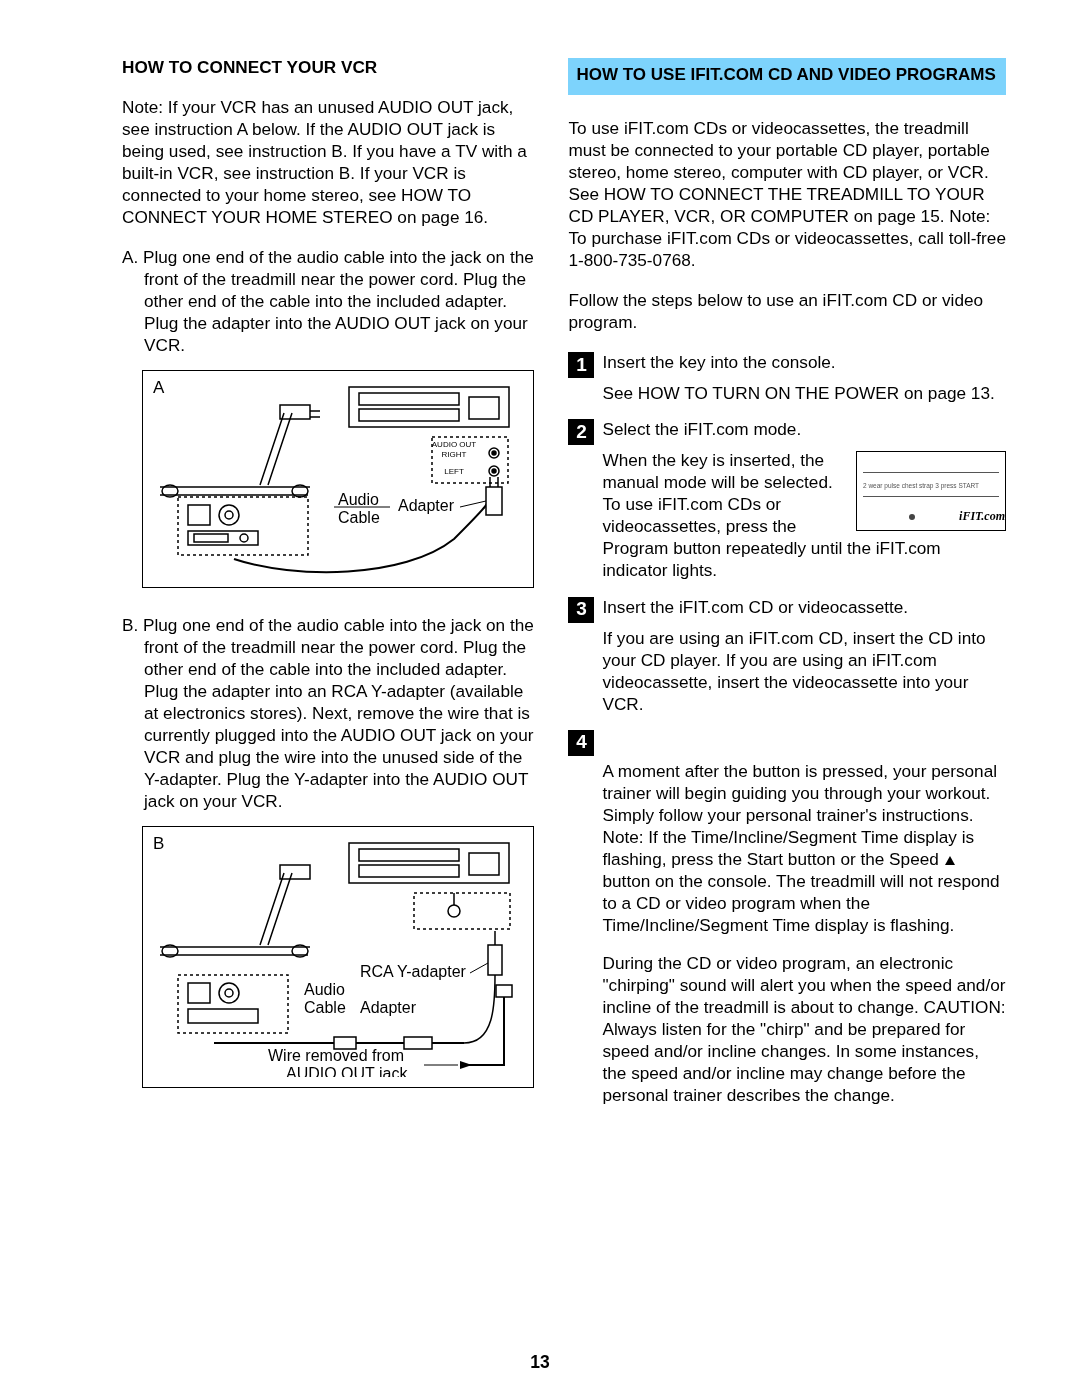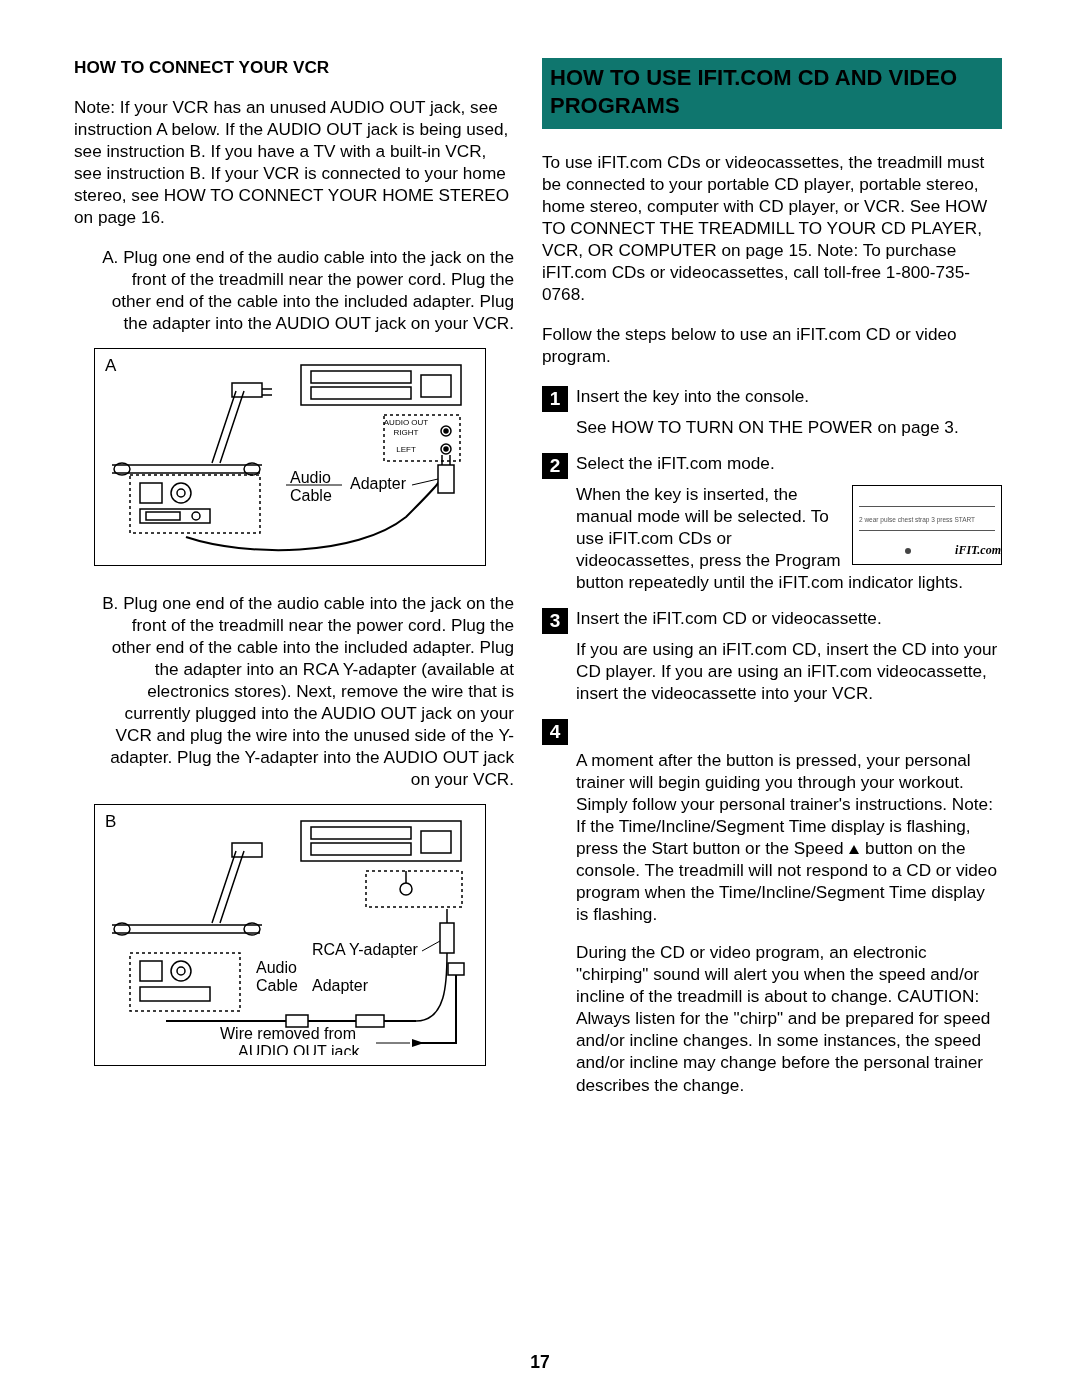--- a/index.html
+++ b/index.html
@@ -12,61 +12,61 @@
   .page {
     width: 1080px;
     height: 1397px;
     box-sizing: border-box;
     padding: 56px 74px 30px 74px;
     position: relative;
   }
   .cols {
     display: flex;
     gap: 28px;
+    margin-left: 48px;
   }
   .col {
     width: 452px;
     font-size: 17.2px;
     line-height: 1.28;
   }
   .col-left { width: 440px; }
   .col-right{ width: 460px; margin-top:2px;}
   .bold { font-weight: 400; }
   h2.left-title {
     font-size: 17.2px;
     font-weight: 700;
     margin: 0 0 18px 0;
   }
   .para { margin: 0 0 18px 0; }
   .hang {
     padding-left: 22px;
     text-indent: -22px;
     margin: 0 0 14px 0;
-    text-align: right;
   }
   .figure {
     border: 1.6px solid #000;
     box-sizing: border-box;
     width: 392px;
     margin-left: 20px;
     padding: 8px 8px 10px 10px;
     position: relative;
     margin-bottom: 26px;
   }
   .fig-label {
     position: absolute;
     top: 6px; left: 10px;
     font-size: 17px;
   }
   .fig-svg-wrap { width: 100%; display:flex; justify-content:center; }
   .gray-head {
-    background: #0f766e;
+    background: #7dd3fc;
     padding: 6px 8px 10px 8px;
     font-weight: 700;
-    font-size: 22px;
+    font-size: 17px;
     line-height: 1.25;
     margin-bottom: 22px;
   }
   .step-row { display:flex; margin-bottom: 4px; }
   .step-num {
     width: 26px; height: 26px;
     background:#000; color:#fff;
     font-weight:700; font-size:19px;
     display:flex; align-items:center; justify-content:center;
     margin-right:8px; flex:0 0 26px;
@@ -237,21 +237,21 @@
         <span>To use iFIT.com CDs or videocassettes, the treadmill must be connected to your portable CD player, portable stereo, home stereo, computer with CD player, or VCR. See HOW TO CONNECT THE TREADMILL TO YOUR CD PLAYER, VCR, OR COMPUTER on page 15. </span><span class="bold">Note: To purchase iFIT.com CDs or videocassettes, call toll-free 1-800-735-0768.</span>
       </p>
 
       <p class="para">Follow the steps below to use an iFIT.com CD or video program.</p>
 
       <div class="step-block">
         <div class="step-row">
           <div class="step-num">1</div>
           <div class="step-title">Insert the key into the console.</div>
         </div>
-        <div class="step-body">See HOW TO TURN ON THE POWER on page 3.</div>
+        <div class="step-body">See HOW TO TURN ON THE POWER on page 13.</div>
       </div>
 
       <div class="step-block">
         <div class="step-row">
           <div class="step-num">2</div>
           <div class="step-title">Select the iFIT.com mode.</div>
         </div>
         <div class="step-body">
           <div class="console-img">
             <div class="console-line" style="top:20px;"></div>
@@ -281,14 +281,14 @@
           <span>A moment after the button is pressed, your personal trainer will begin guiding you through your workout. Simply follow your personal trainer's instructions. Note: If the Time/Incline/Segment Time display is flashing, press the Start button or the Speed </span><span class="tri"></span><span> button on the console. The treadmill will not respond to a CD or video program when the Time/Incline/Segment Time display is flashing.</span>
         </div>
         <div class="step-body" style="margin-top:16px;">
           <span>During the CD or video program, an electronic "chirping" sound will alert you when the speed and/or incline of the treadmill is about to change. </span><span class="bold">CAUTION: Always listen for the "chirp" and be prepared for speed and/or incline changes. In some instances, the speed and/or incline may change before the personal trainer describes the change.</span>
         </div>
       </div>
 
     </div>
   </div>
 
-  <div class="pagenum">17</div>
+  <div class="pagenum">13</div>
 </div>
 
 </body></html>

